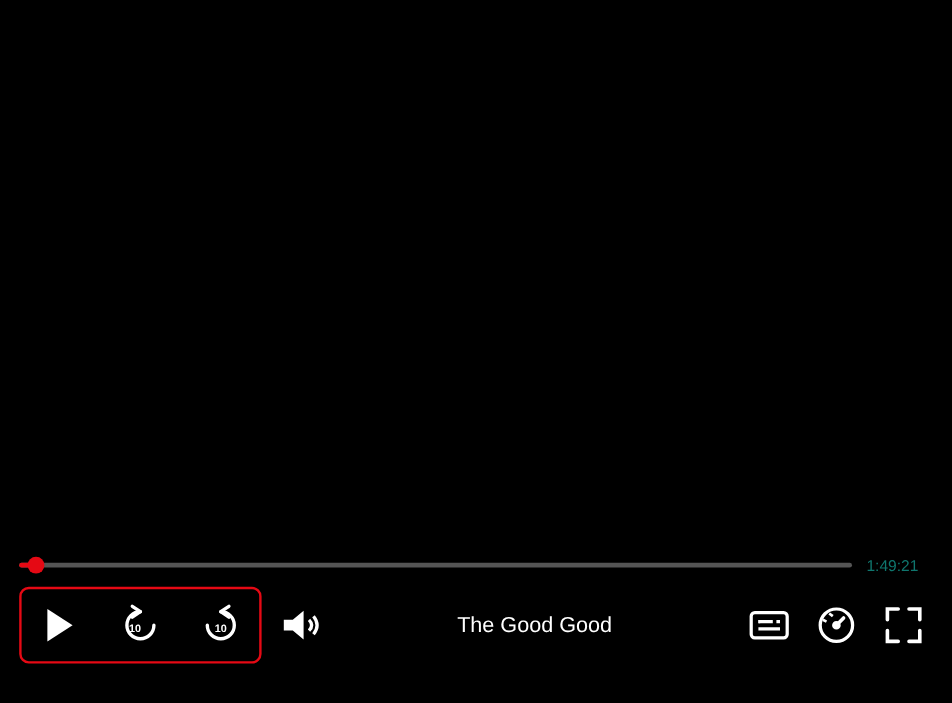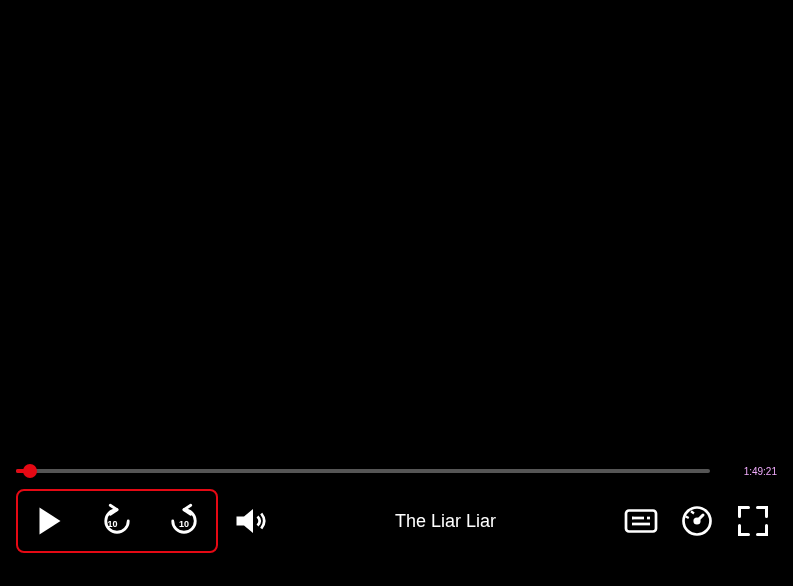--- a/index.html
+++ b/index.html
@@ -98,25 +98,24 @@
       left: 2%;
       top: 50%;
       transform: translate(-50%, -50%);
       width: 14px;
       height: 14px;
       background: #e50914;
       border-radius: 50%;
     }
 
     .time-display {
-      font-size: 10px;
-      color: #f0abfc;
+      font-size: 13px;
+      color: #0f766e;
       white-space: nowrap;
       min-width: 55px;
-      text-align: right;
     }
 
     
     .controls-row {
       display: flex;
       align-items: center;
       padding: 0 16px;
       height: 70px;
       gap: 8px;
     }
@@ -219,21 +218,21 @@
     </div>
 
     <button class="ctrl-btn">
       <svg viewBox="0 0 24 24" fill="white">
         <polygon points="3,9 8,9 14,4 14,20 8,15 3,15"></polygon>
         <path d="M17 9 Q20 12 17 15" stroke="white" stroke-width="1.8" fill="none"></path>
         <path d="M19.5 7 Q23.5 12 19.5 17" stroke="white" stroke-width="1.8" fill="none"></path>
       </svg>
     </button>
 
-    <span class="title-text">The Liar Liar</span>
+    <span class="title-text">The Good Good</span>
 
     <div class="right-controls">
 
       <button class="ctrl-btn">
         <svg viewBox="0 0 24 24" fill="none" stroke="white" stroke-width="1.8">
           <rect x="2" y="5" width="20" height="14" rx="2" ry="2"></rect>
           <line x1="6" y1="10" x2="14" y2="10"></line>
           <line x1="6" y1="14" x2="18" y2="14"></line>
           <line x1="16" y1="10" x2="18" y2="10"></line>
           <line x1="6" y1="10" x2="7" y2="10"></line>

